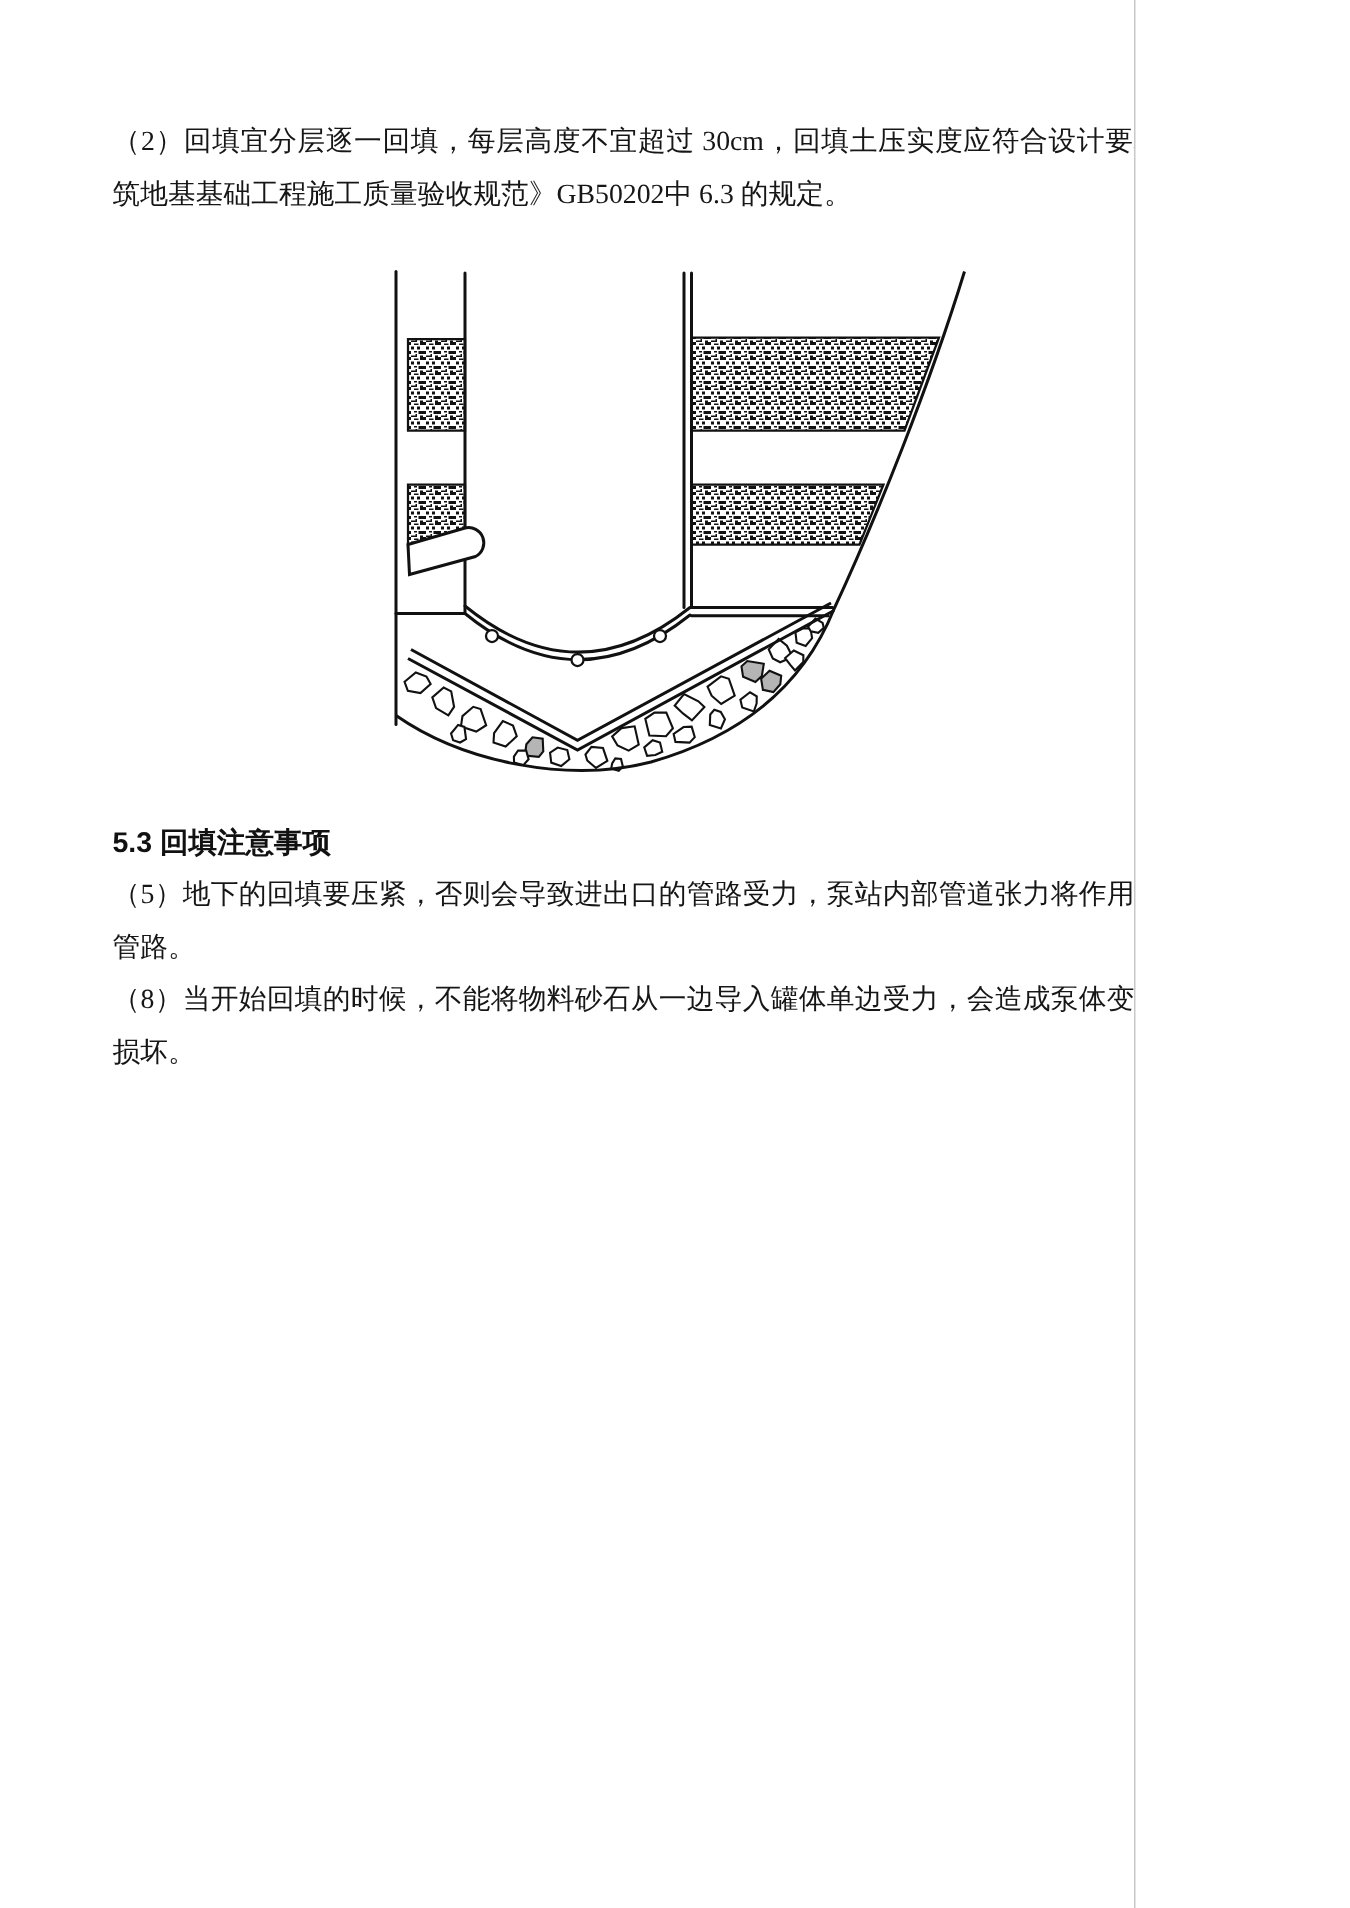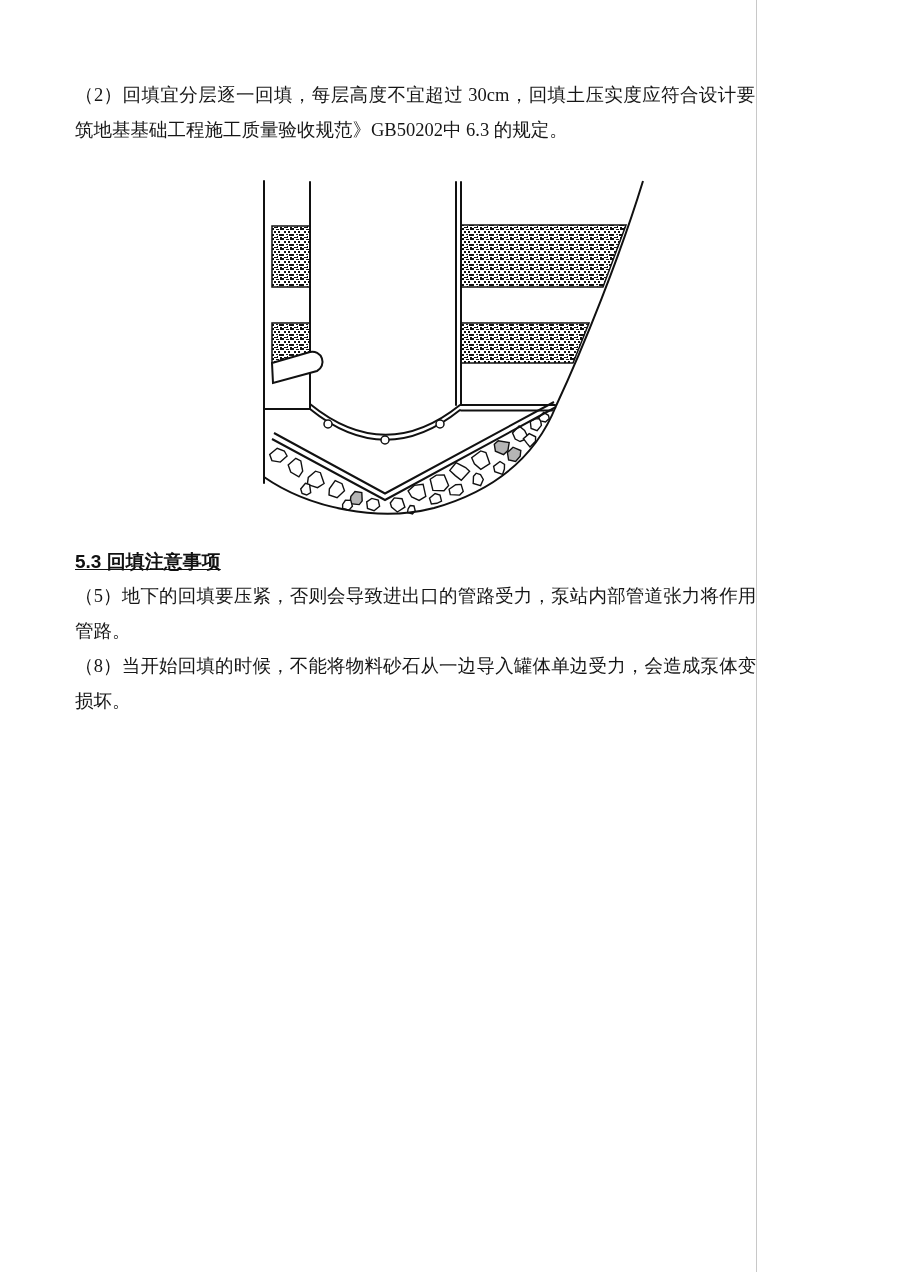--- a/index.html
+++ b/index.html
@@ -24,21 +24,20 @@
     word-break:break-all;
     text-justify:inter-ideograph;
   }
   h2.section-heading{
     margin:0;
     font-family:"Liberation Sans","DejaVu Sans",sans-serif;
     font-weight:bold;
     font-size:19px;
     line-height:35px;
     color:#111111;
-    text-decoration:underline;
   }
   figure.diagram{
     margin:30px 0 16px 187px;
     padding:0;
   }
 </style>
 </head>
 <body>
 
 <div class="page">

